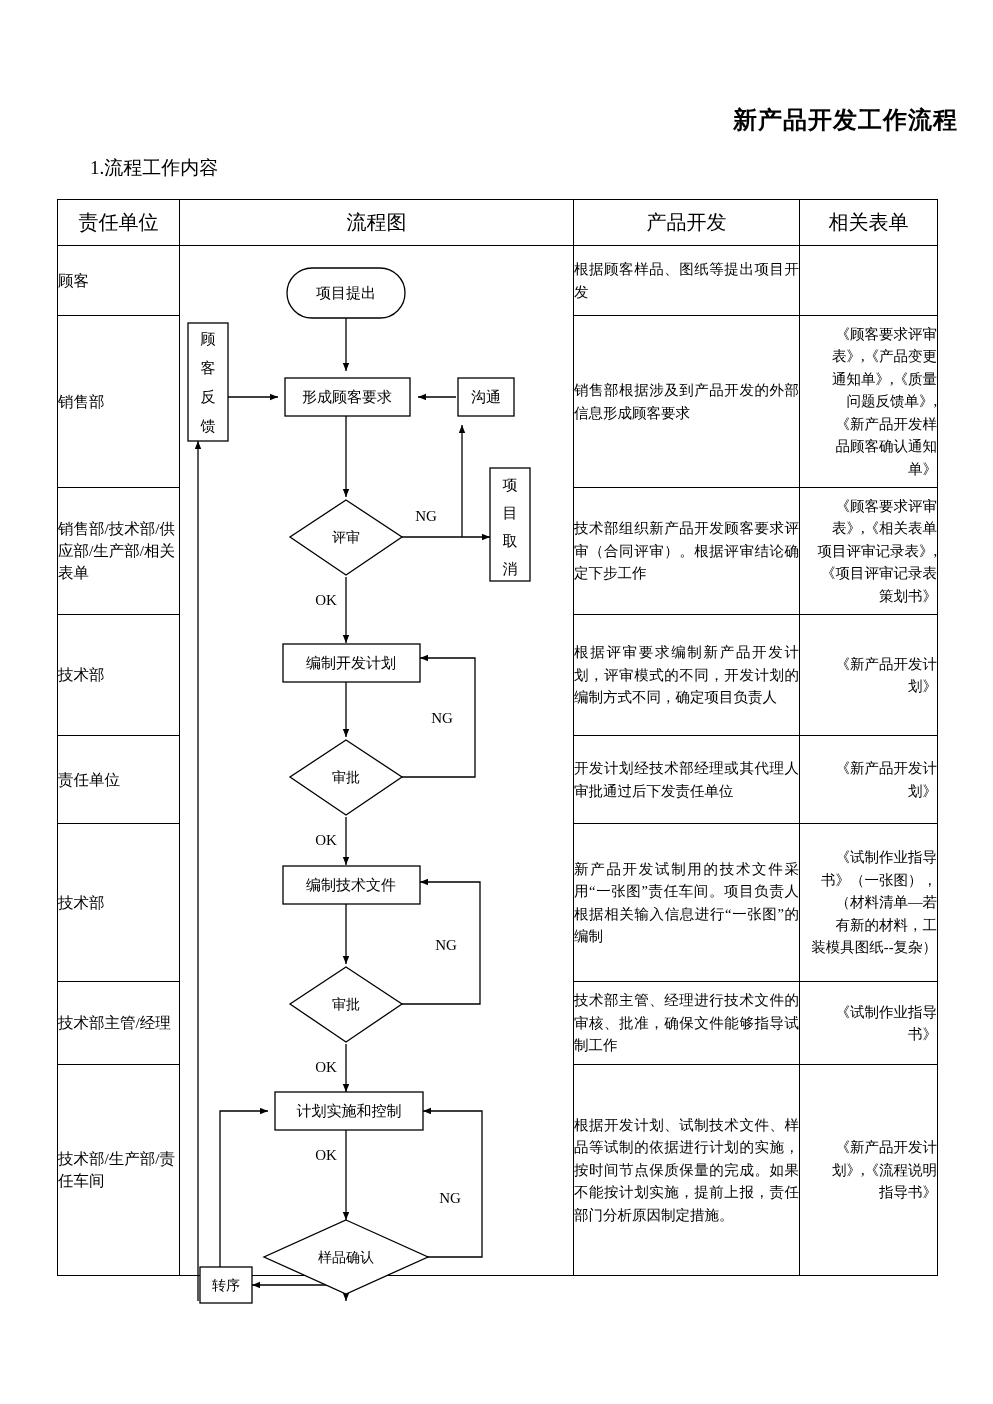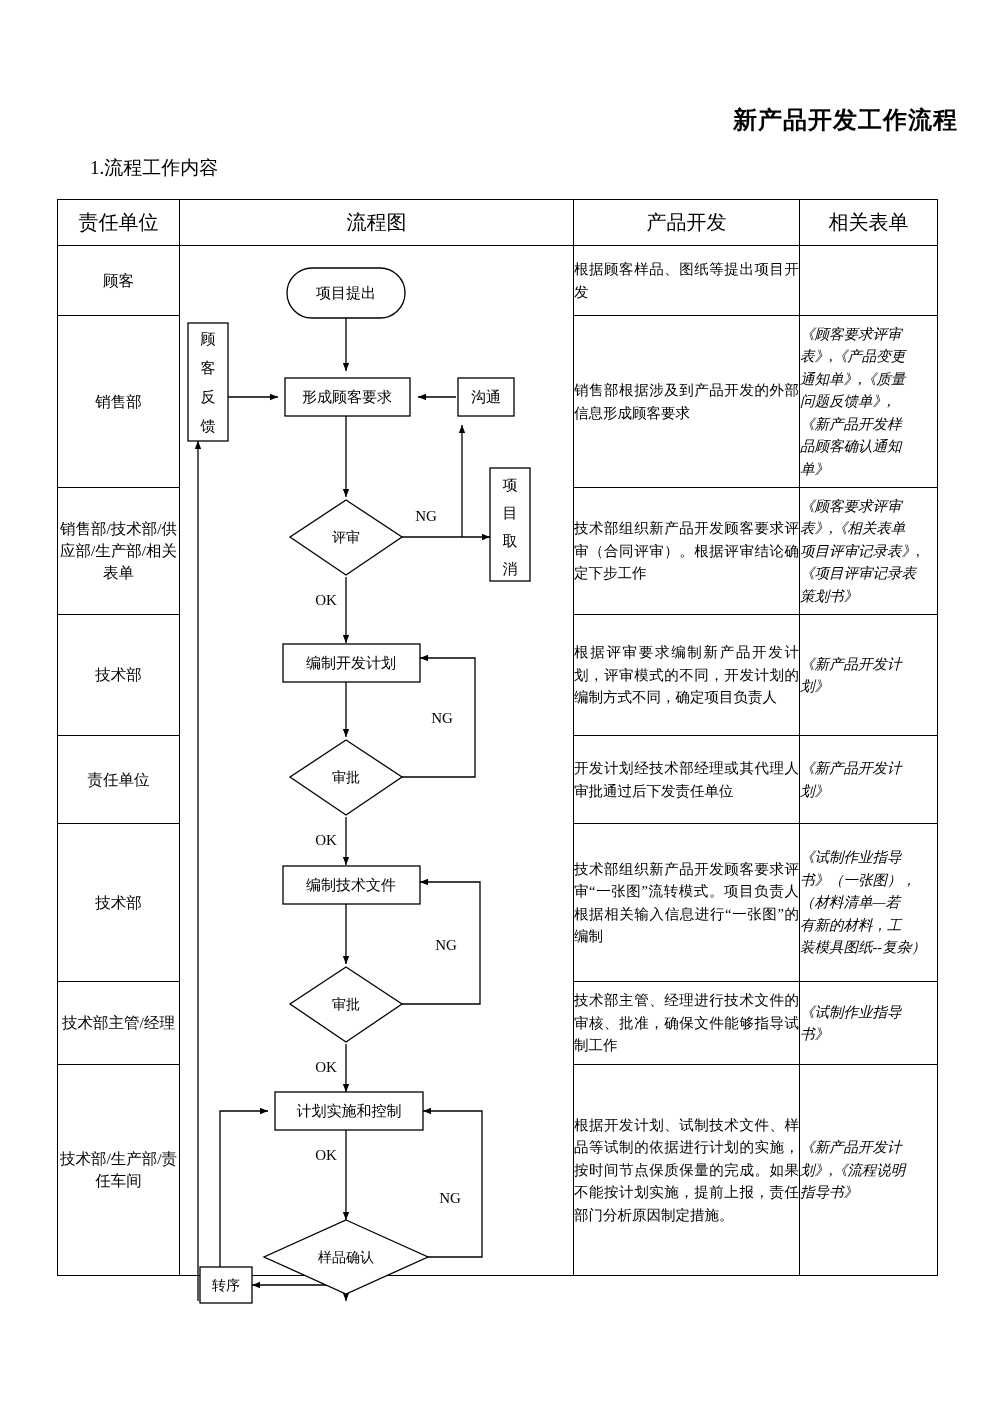--- a/index.html
+++ b/index.html
@@ -45,40 +45,39 @@
   .col-flow  { width: 394px; }
   .col-desc  { width: 226px; }
   .col-forms { width: 138px; }
 
   .hdr-cell {
     height: 46px;
     text-align: center;
     font-size: 20px;
   }
   .resp-cell {
-    text-align: center;
+    text-align: left;
     font-size: 15.5px;
     line-height: 1.42;
     padding: 2px 3px;
   }
   .desc-cell {
     font-size: 14.5px;
     line-height: 1.55;
     padding: 5px 6px 5px 7px;
     text-align: justify;
     text-justify: inter-ideograph;
     vertical-align: middle;
   }
   .forms-cell {
     font-size: 14.5px;
     line-height: 1.55;
     padding: 4px 4px 4px 5px;
-    text-align: left;
+    text-align: right;
     vertical-align: middle;
-    font-style: italic;
   }
   .forms-cell .ln { display: block; white-space: nowrap; }
 
   
   .flowcell { position: relative; padding: 0; }
   #flow-canvas {
     position: absolute;
     top: 245px; left: 180px;
     width: 394px; height: 1060px;
     pointer-events: none;
@@ -171,21 +170,21 @@
     <tr style="height:88px">
       <td class="resp-cell">责任单位</td>
       <td class="desc-cell">开发计划经技术部经理或其代理人审批通过后下发责任单位</td>
       <td class="forms-cell">
           <span class="ln">《新产品开发计</span>
           <span class="ln">划》</span>
         </td>
     </tr>
     <tr style="height:158px">
       <td class="resp-cell">技术部</td>
-      <td class="desc-cell">技术部组织新产品开发顾客要求评审“一张图”流转模式。项目负责人根据相关输入信息进行“一张图”的编制</td>
+      <td class="desc-cell">新产品开发试制用的技术文件采用“一张图”责任车间。项目负责人根据相关输入信息进行“一张图”的编制</td>
       <td class="forms-cell">
           <span class="ln">《试制作业指导</span>
           <span class="ln">书》（一张图），</span>
           <span class="ln">（材料清单—若</span>
           <span class="ln">有新的材料，工</span>
           <span class="ln">装模具图纸--复杂）</span>
         </td>
     </tr>
     <tr style="height:83px">
       <td class="resp-cell">技术部主管/经理</td>

